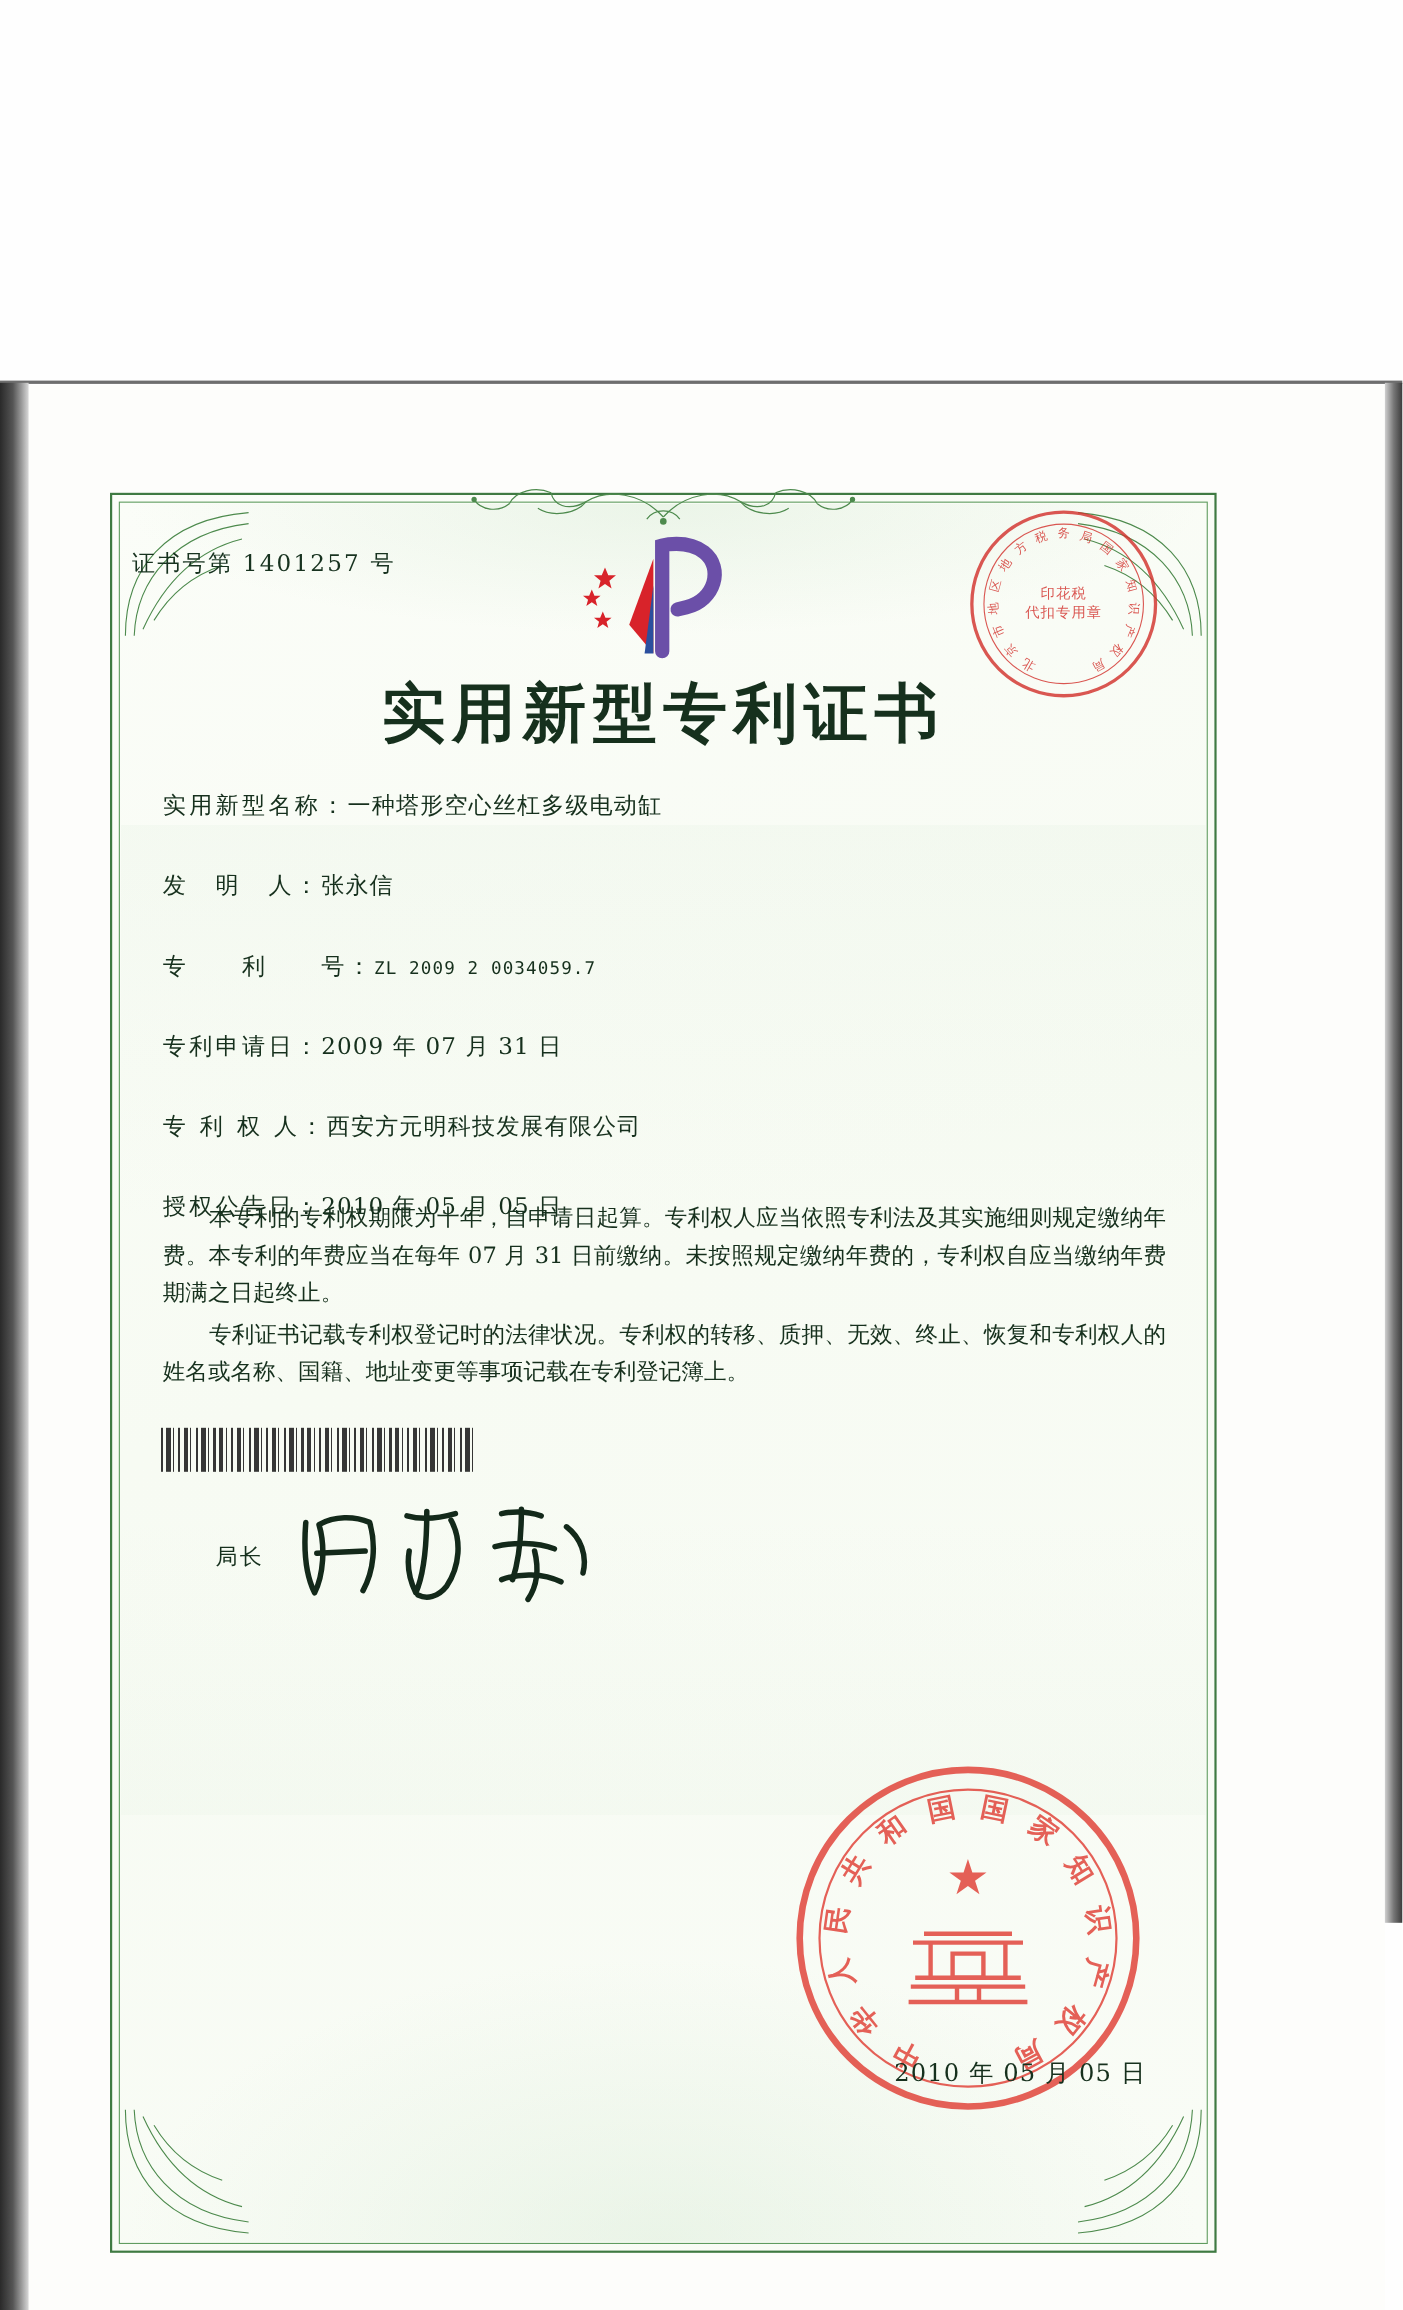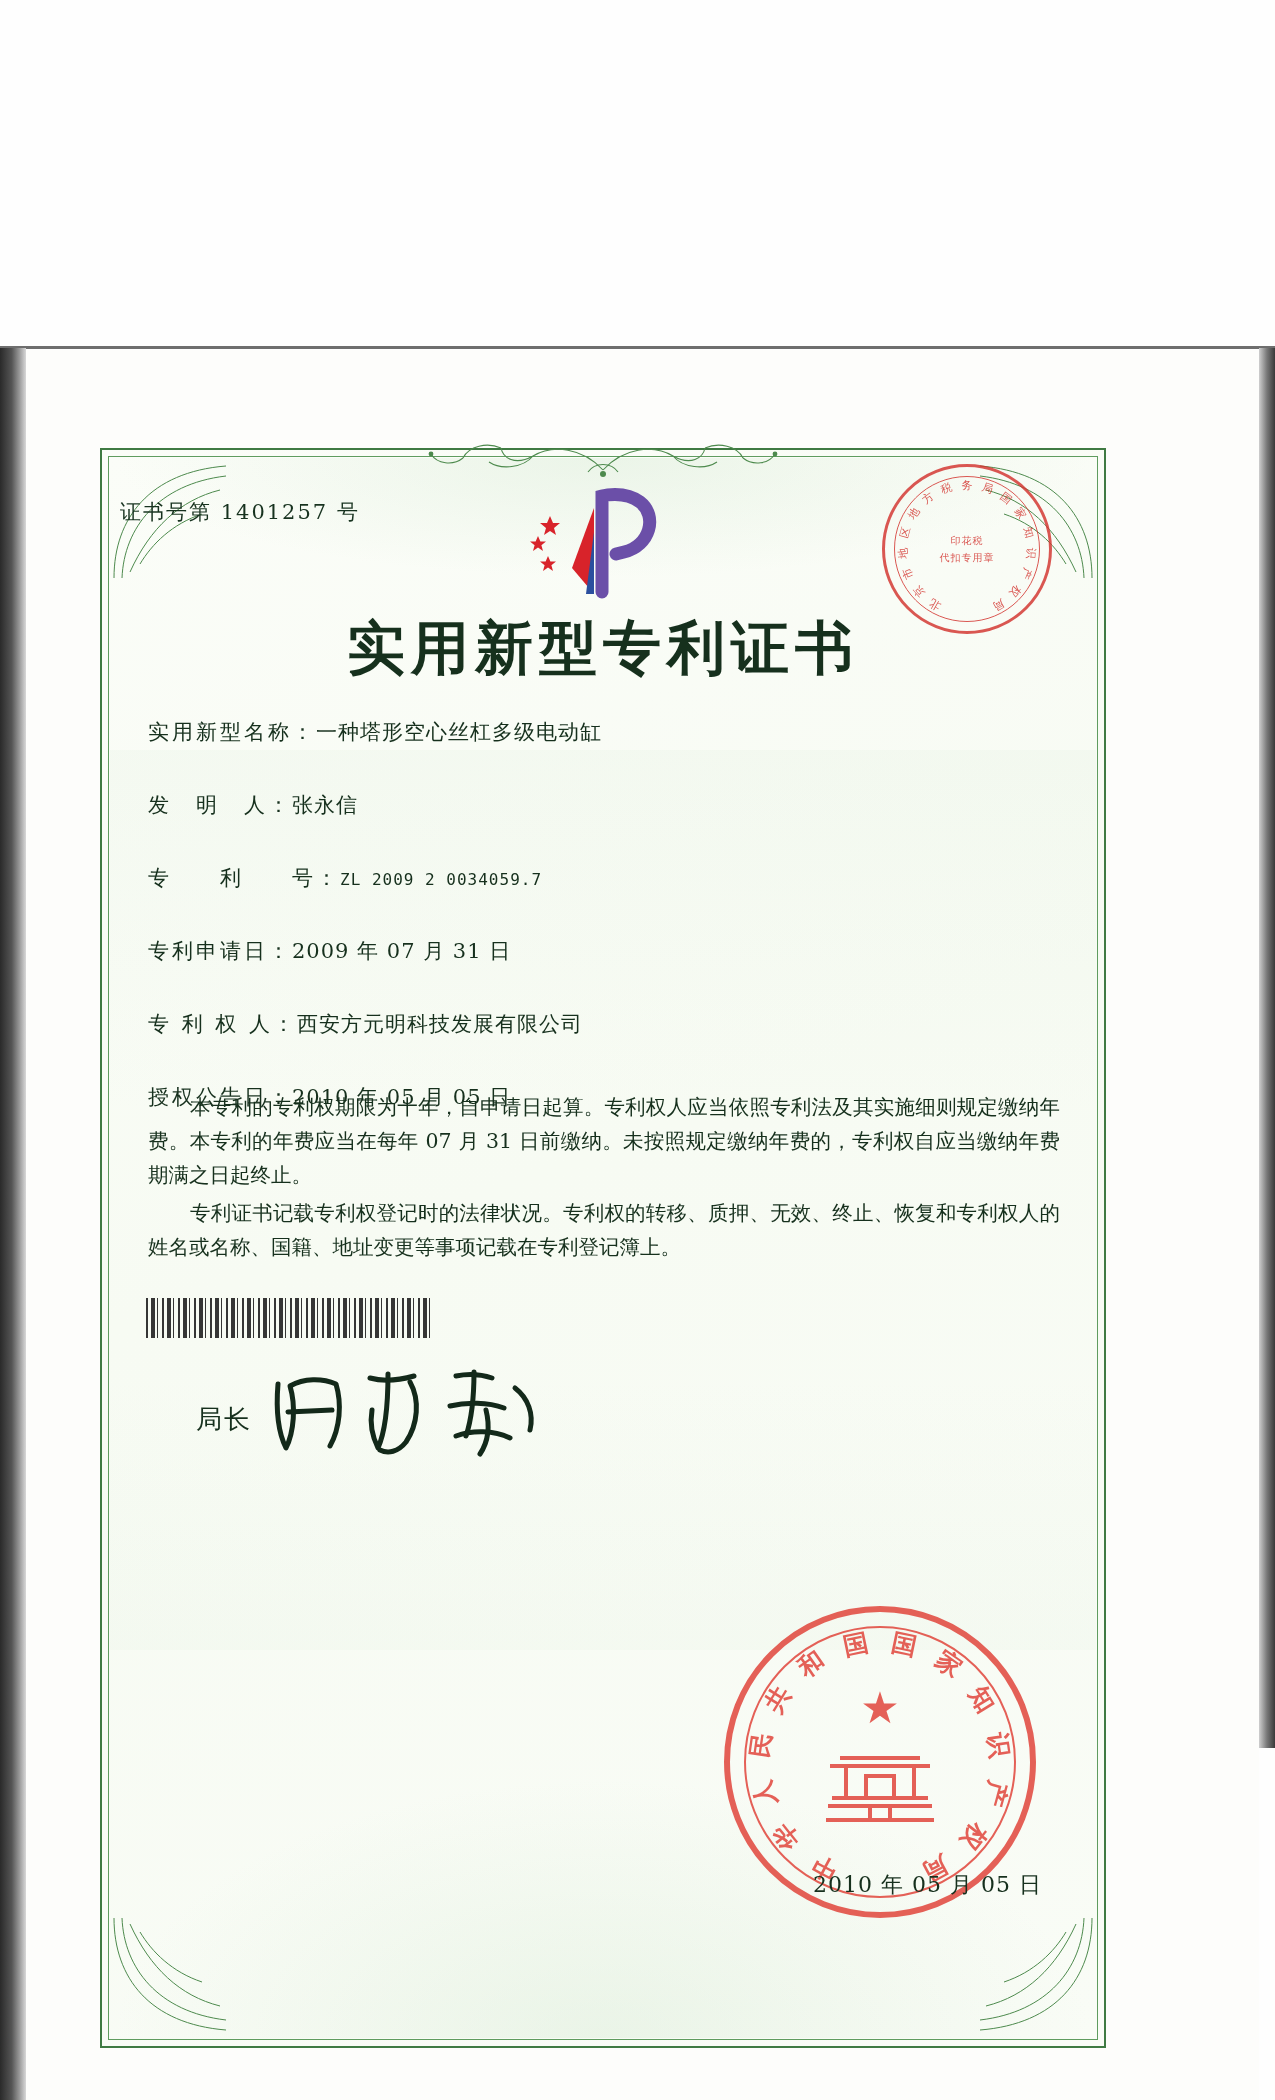--- a/index.html
+++ b/index.html
@@ -130,21 +130,21 @@
     left: 9px; top: 9px; right: 9px; bottom: 9px;
     border: 1px solid #d3332e;
     border-radius: 50%;
   }
   .tax-stamp .ts-center {
     position: absolute;
     left: 0; right: 0;
     top: 50%;
     transform: translateY(-50%);
     text-align: center;
-    font-size: 10px;
+    font-size: 13px;
     line-height: 17px;
     letter-spacing: 1px;
   }
   .tax-ring-text {
     position: absolute;
     left: 0; top: 0; width: 100%; height: 100%;
   }
   .tax-ring-text span {
     position: absolute;
     left: 50%;
@@ -220,21 +220,21 @@
       #1b1b1b 5px, #1b1b1b 9px, transparent 9px, transparent 11px,
       #1b1b1b 11px, #1b1b1b 12px, transparent 12px, transparent 16px);
     opacity: .88;
   }
 
   
   .sig-label {
     position: absolute;
     left: 94px;
     top: 952px;
-    font-size: 26px;
+    font-size: 20px;
     letter-spacing: 2px;
     color: #16301d;
   }
   .signature {
     position: absolute;
     left: 158px;
     top: 902px;
     width: 300px;
     height: 120px;
     color: #13291a;

